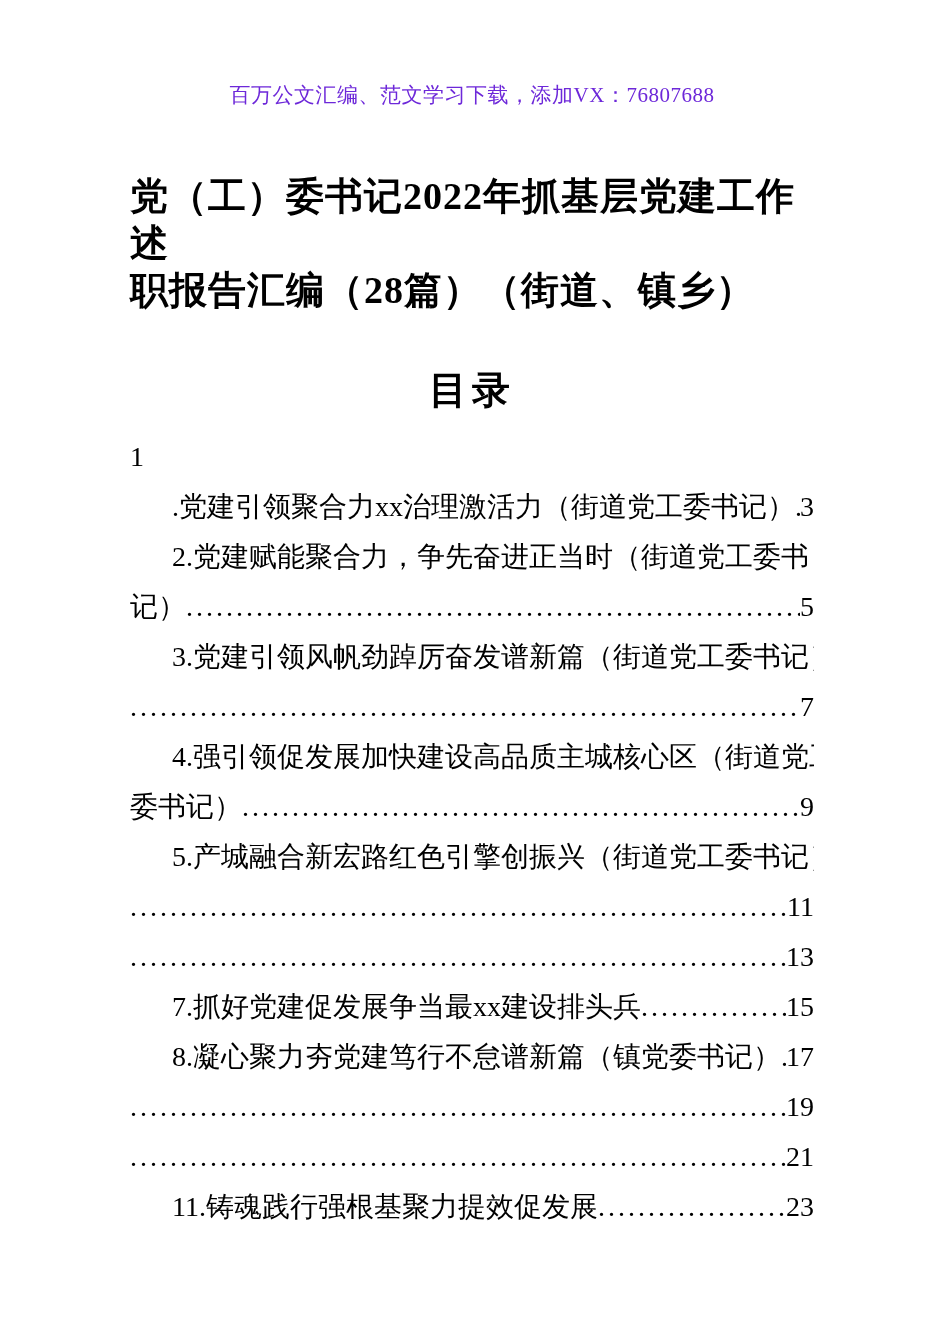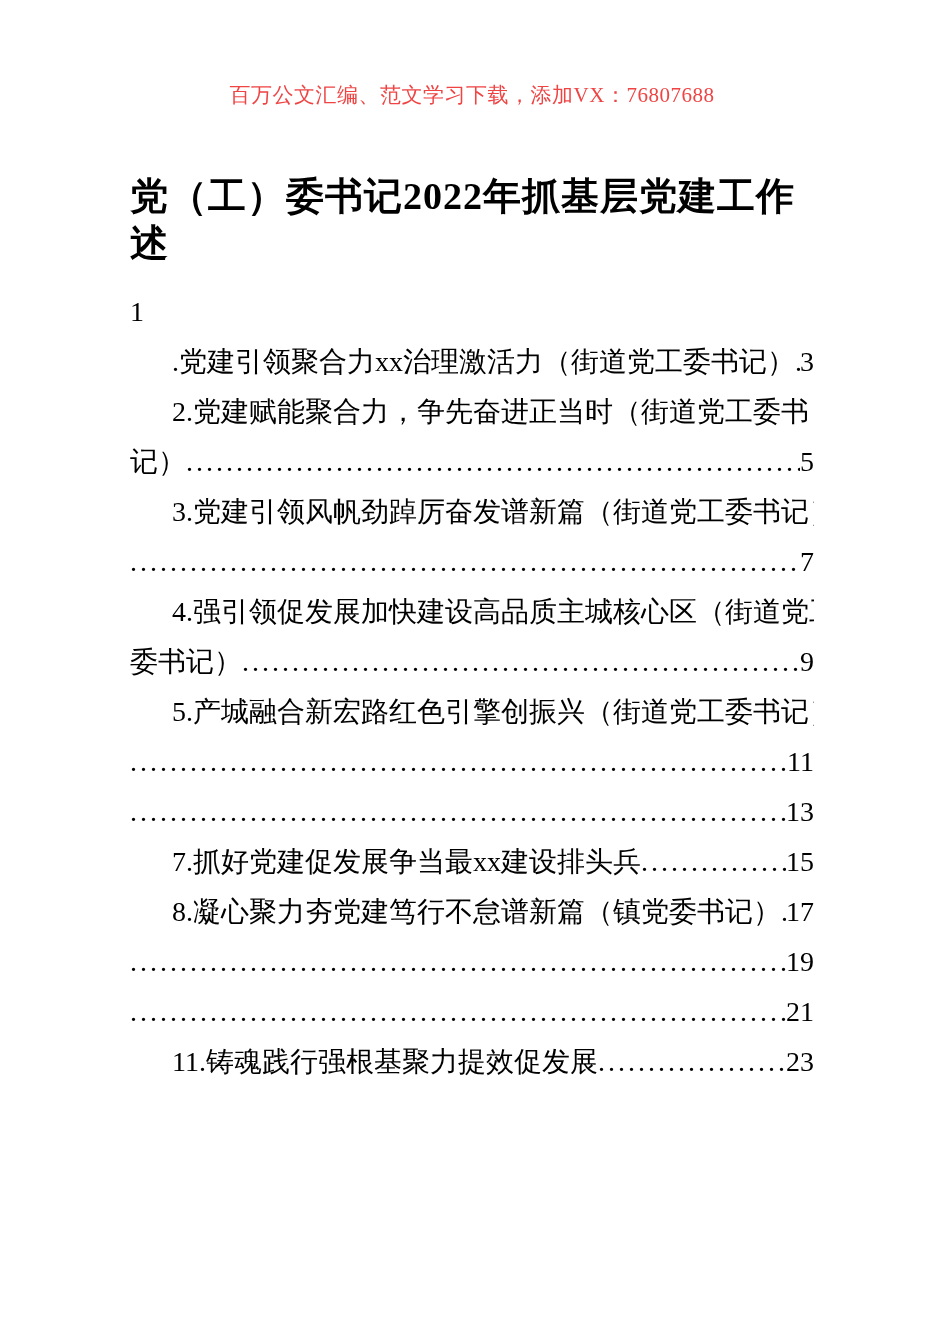--- a/index.html
+++ b/index.html
@@ -70,26 +70,28 @@
   .toc-page {
     flex: 0 0 auto;
     white-space: nowrap;
   }
 </style>
 </head>
 <body>
 
 <div class="page">
 
-  <div class="promo" style="color: #ef4444;">百万公文汇编、范文学习下载，添加VX：76807688</div>
+  <div class="promo" style="color: #6d28d9;">百万公文汇编、范文学习下载，添加VX：76807688</div>
 
   <div class="doc-title">
     <div>党（工）委书记2022年抓基层党建工作述</div>
+    <div>职报告汇编（28篇）（街道、镇乡）</div>
   </div>
 
+  <div class="toc-heading">目录</div>
 
   <div class="toc-list">
     <div class="toc-line">
       <span class="toc-text">1</span>
       <span class="toc-leader"></span>
       <span class="toc-page"></span>
     </div>
 
     <div class="toc-line">
       <span class="toc-text indent">.党建引领聚合力xx治理激活力（街道党工委书记）</span>

